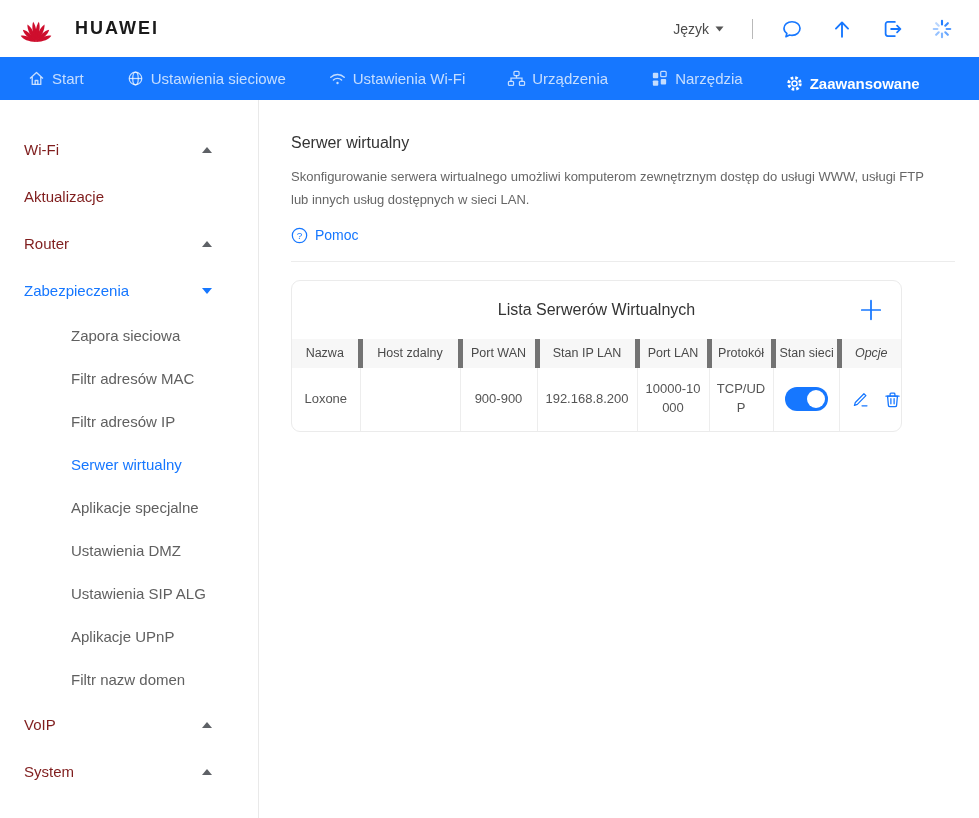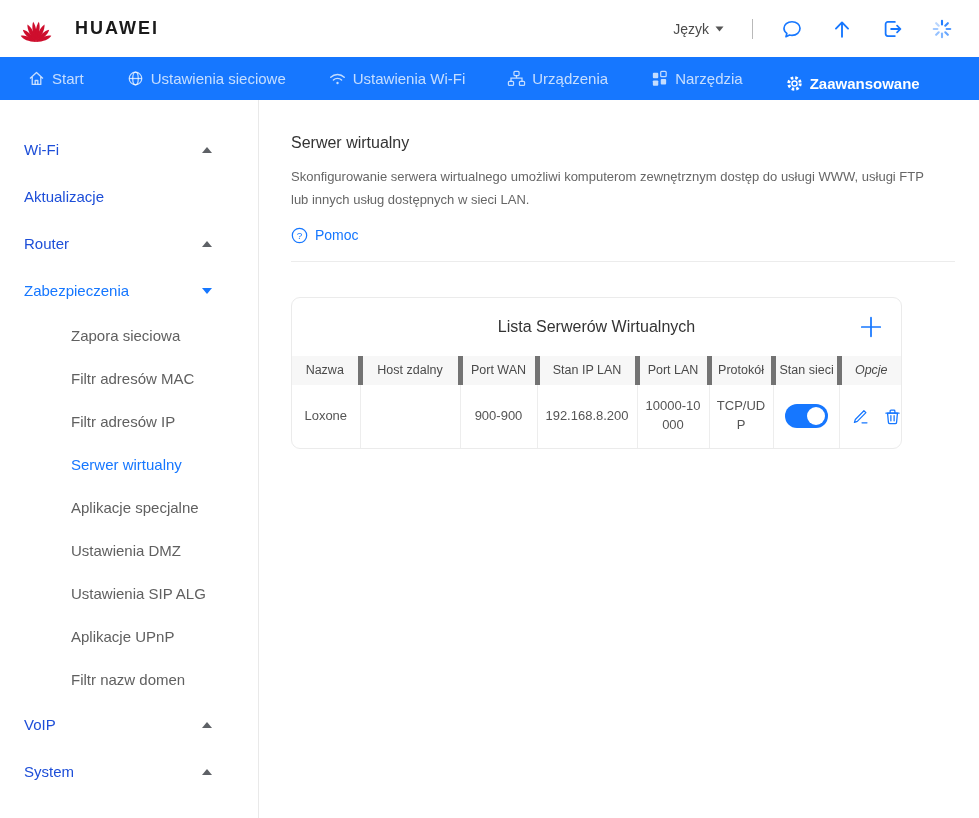--- a/index.html
+++ b/index.html
@@ -19,36 +19,36 @@
 
   
   .nav { height:43px; background:#1677ff; display:flex; align-items:center; gap:42px; padding:0 20px 0 27px; }
   .nav-item { display:flex; align-items:center; gap:6px; font-size:15px; color:rgba(255,255,255,.75); cursor:pointer; white-space:nowrap; }
   .nav-item svg { width:19px; height:19px; }
   .nav-item.active { color:#ffffff; font-weight:bold;margin-top:10px; }
 
   
   .content-row { flex:1; display:flex; min-height:0; }
   .sidebar { width:259px; border-right:1px solid #e9e9e9; padding-top:26px; overflow:hidden; }
-  .side-group { height:47px; display:flex; align-items:center; padding:0 46px 0 24px; font-size:15px; color:#1d4ed8; cursor:pointer; }
+  .side-group { height:47px; display:flex; align-items:center; padding:0 46px 0 24px; font-size:15px; color:#7f1d1d; cursor:pointer; }
   .side-group .lbl { flex:1; }
   .side-item { height:43px; display:flex; align-items:center; padding:0 24px 0 37px; font-size:15px; color:#606060; cursor:pointer;margin-left:34px; }
   .blue { color:#1677ff !important; }
   .tri-up { width:0; height:0; border-left:5px solid transparent; border-right:5px solid transparent; border-bottom:6px solid #5e6166; }
   .tri-down { width:0; height:0; border-left:5px solid transparent; border-right:5px solid transparent; border-top:6px solid #1677ff; }
 
   .main { flex:1; padding:34px 24px 0 32px; }
   .page-title { font-size:16px; color:#333; margin-bottom:13px; }
   .page-desc { font-size:13px; color:#666; line-height:1.8; max-width:642px; }
   .help-row { margin-top:15px; display:flex; align-items:center; gap:7px; color:#1677ff; font-size:14px; cursor:pointer; width:max-content; }
   .help-circle { width:17px; height:17px; }
   .section-divider { margin-top:17px; border-bottom:1px solid #ececec; }
 
   
-  .card { margin-top:35px; width:611px; border:1px solid #ebebeb; border-radius:9px; overflow:hidden; background:#fff; }
+  .card { margin-top:18px; width:611px; border:1px solid #ebebeb; border-radius:9px; overflow:hidden; background:#fff; }
   .card-head { height:58px; position:relative; display:flex; align-items:center; justify-content:center; }
   .card-title { font-size:16px; color:#333; }
   .add-btn { position:absolute; right:18px; top:17px; width:24px; height:24px; color:#1677ff; background:none; border:none; cursor:pointer; }
   .add-btn svg { width:24px; height:24px; }
   table { width:100%; border-collapse:collapse; table-layout:fixed; }
   th { background:#f7f7f7; height:29px; font-size:12.5px; font-weight:normal; color:#4a4a4a; border-right:5px solid #737373; padding:0 4px; white-space:nowrap; overflow:hidden; }
   th:last-child { border-right:none;font-style:italic; }
   td { height:63px; font-size:13px; color:#555; text-align:center; vertical-align:middle; border-right:1px solid #ededed; padding:4px 6px; word-break:break-all; line-height:1.45; }
   td:last-child { border-right:none; }
   col.c-nazwa{width:68px} col.c-host{width:100px} col.c-pwan{width:77px} col.c-ip{width:100px}

